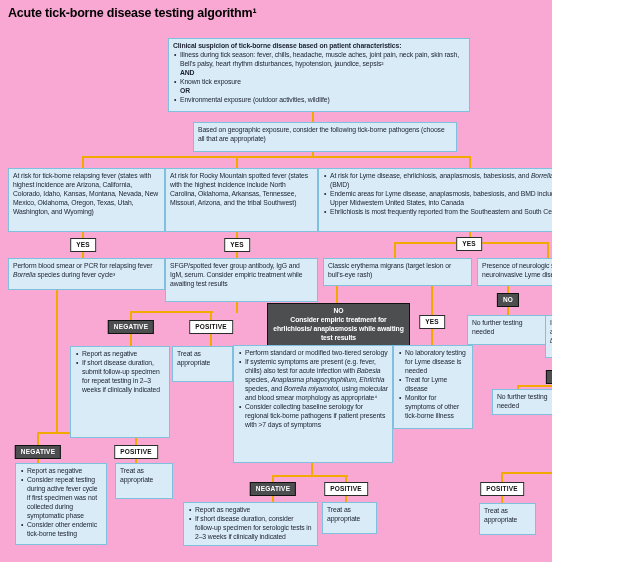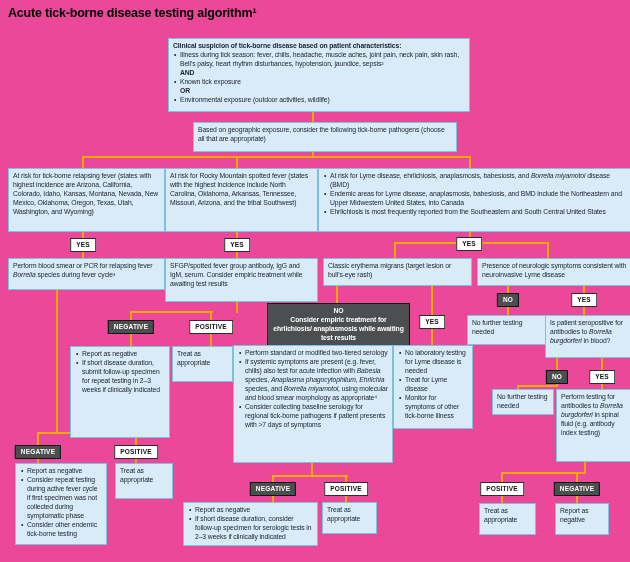--- a/index.html
+++ b/index.html
@@ -1,21 +1,21 @@
 <!DOCTYPE html>
 <html style="--line: #F2A900; --boxfill: #D8EBF6; --boxborder: #7FC0DE; --darkfill: #4D4E50; --text: #1B2030;"><head>
 <meta charset="utf-8">
 <style>
   :root{
     --line:#F2A900; --boxfill:#D8EBF6; --boxborder:#7FC0DE;
     --darkfill:#4D4E50; --text:#1B2030;
   }
   html,body{margin:0;padding:0;background:#fff;}
   body{font-family:"Liberation Sans",sans-serif;}
-  .stage{position:relative;width:630px;height:562px;background:#ec4899;overflow:hidden;color:var(--text);}
+  .stage{position:relative;width:552px;height:562px;background:#f9a8d4;overflow:hidden;color:var(--text);}
   .title{position:absolute;left:8px;top:6px;font-size:12.5px;font-weight:bold;color:#000;letter-spacing:-0.2px;}
   .box{position:absolute;z-index:2;background:var(--boxfill);border:1px solid var(--boxborder);
        padding:3px 4px;font-size:6.8px;line-height:1.32;letter-spacing:-0.1px;}
   .box .ln{margin:0;}
   .ln.b{font-weight:bold;}
   .ln.bullet{position:relative;padding-left:7px;}
   .ln.bullet::before{content:"\2022";position:absolute;left:1px;}
   .ln.ind{padding-left:7px;}
   .ln.center{text-align:center;}
   .it{font-style:italic;}

